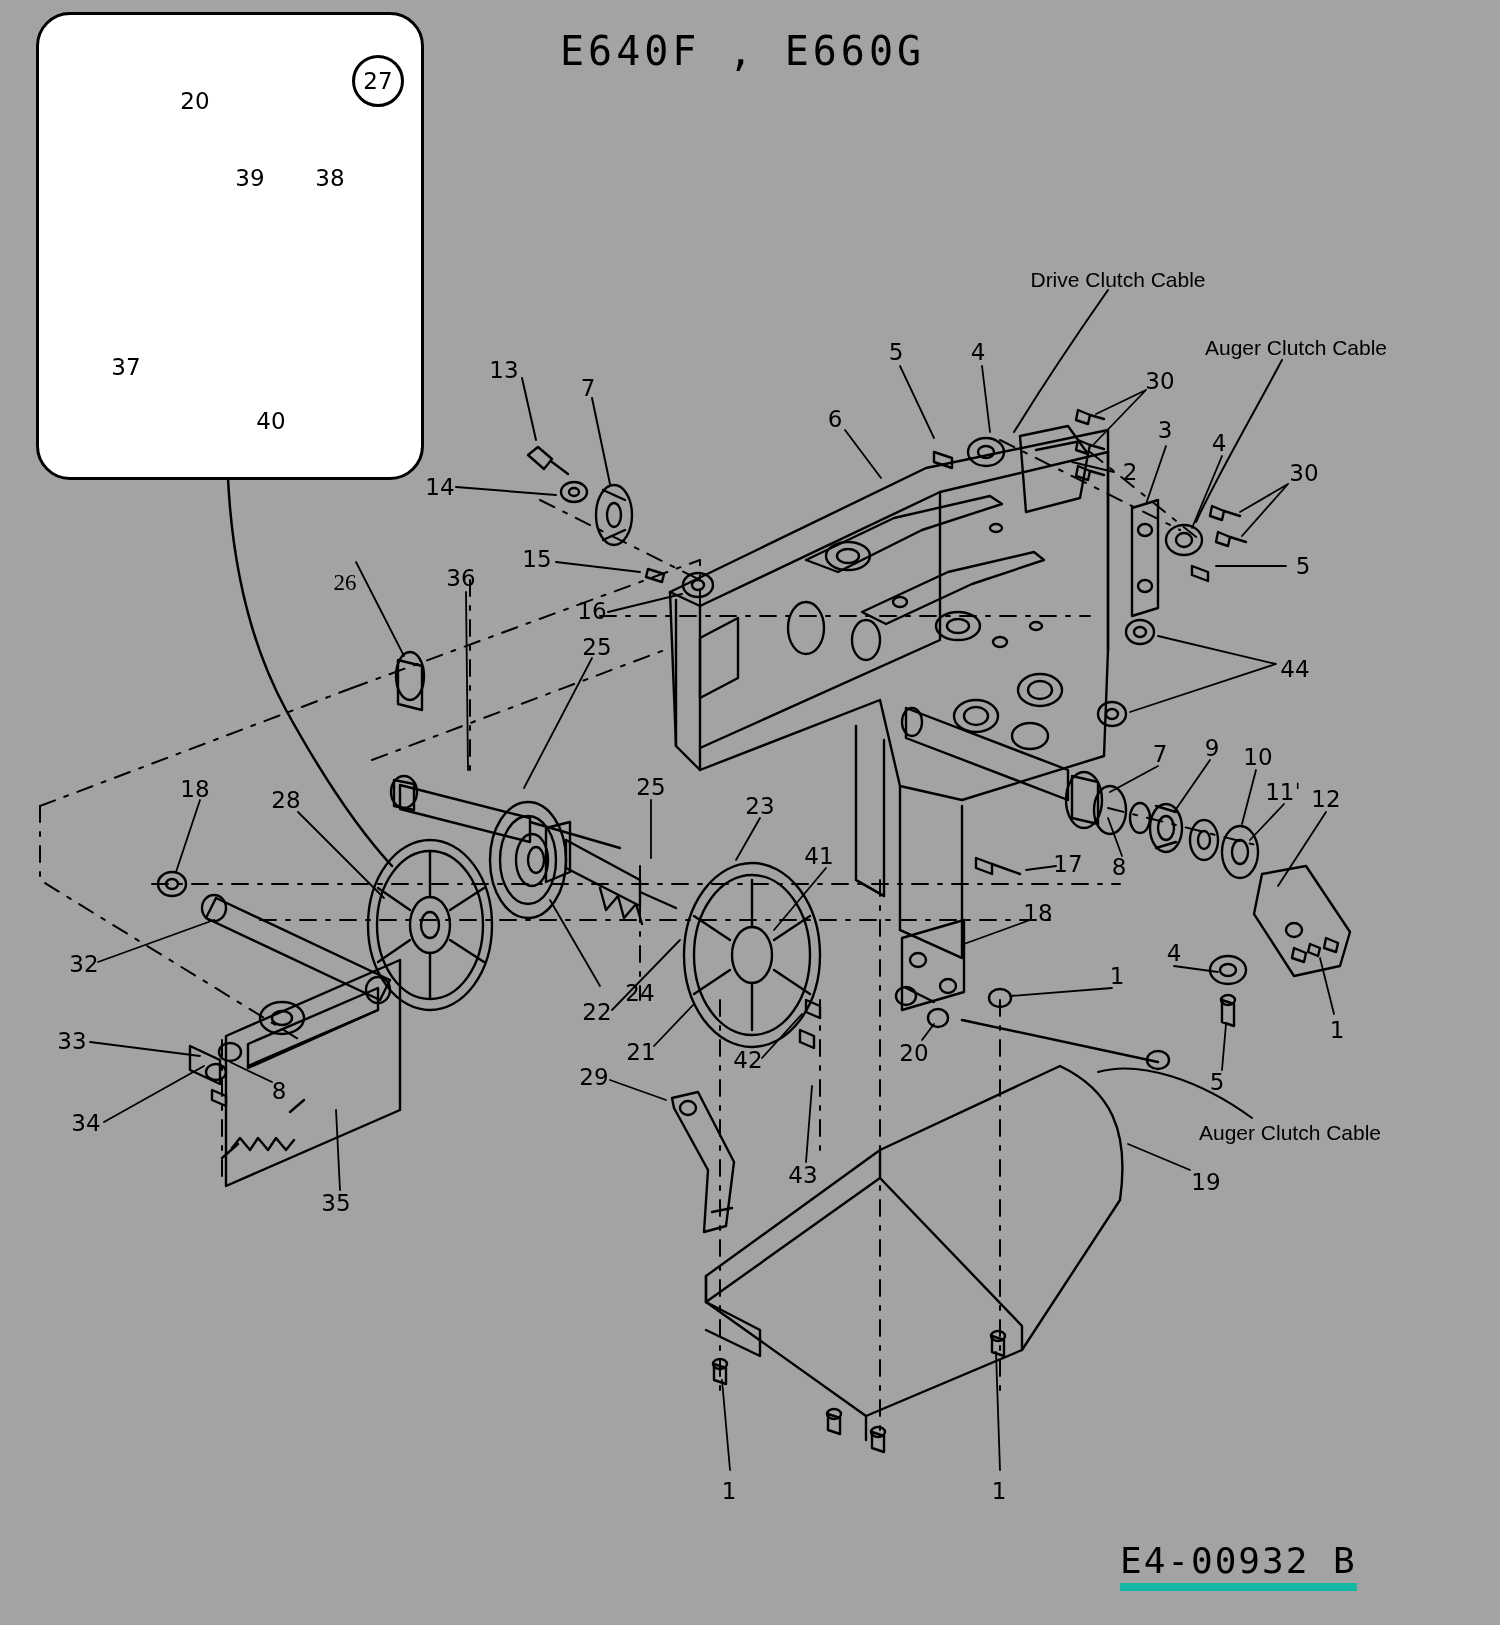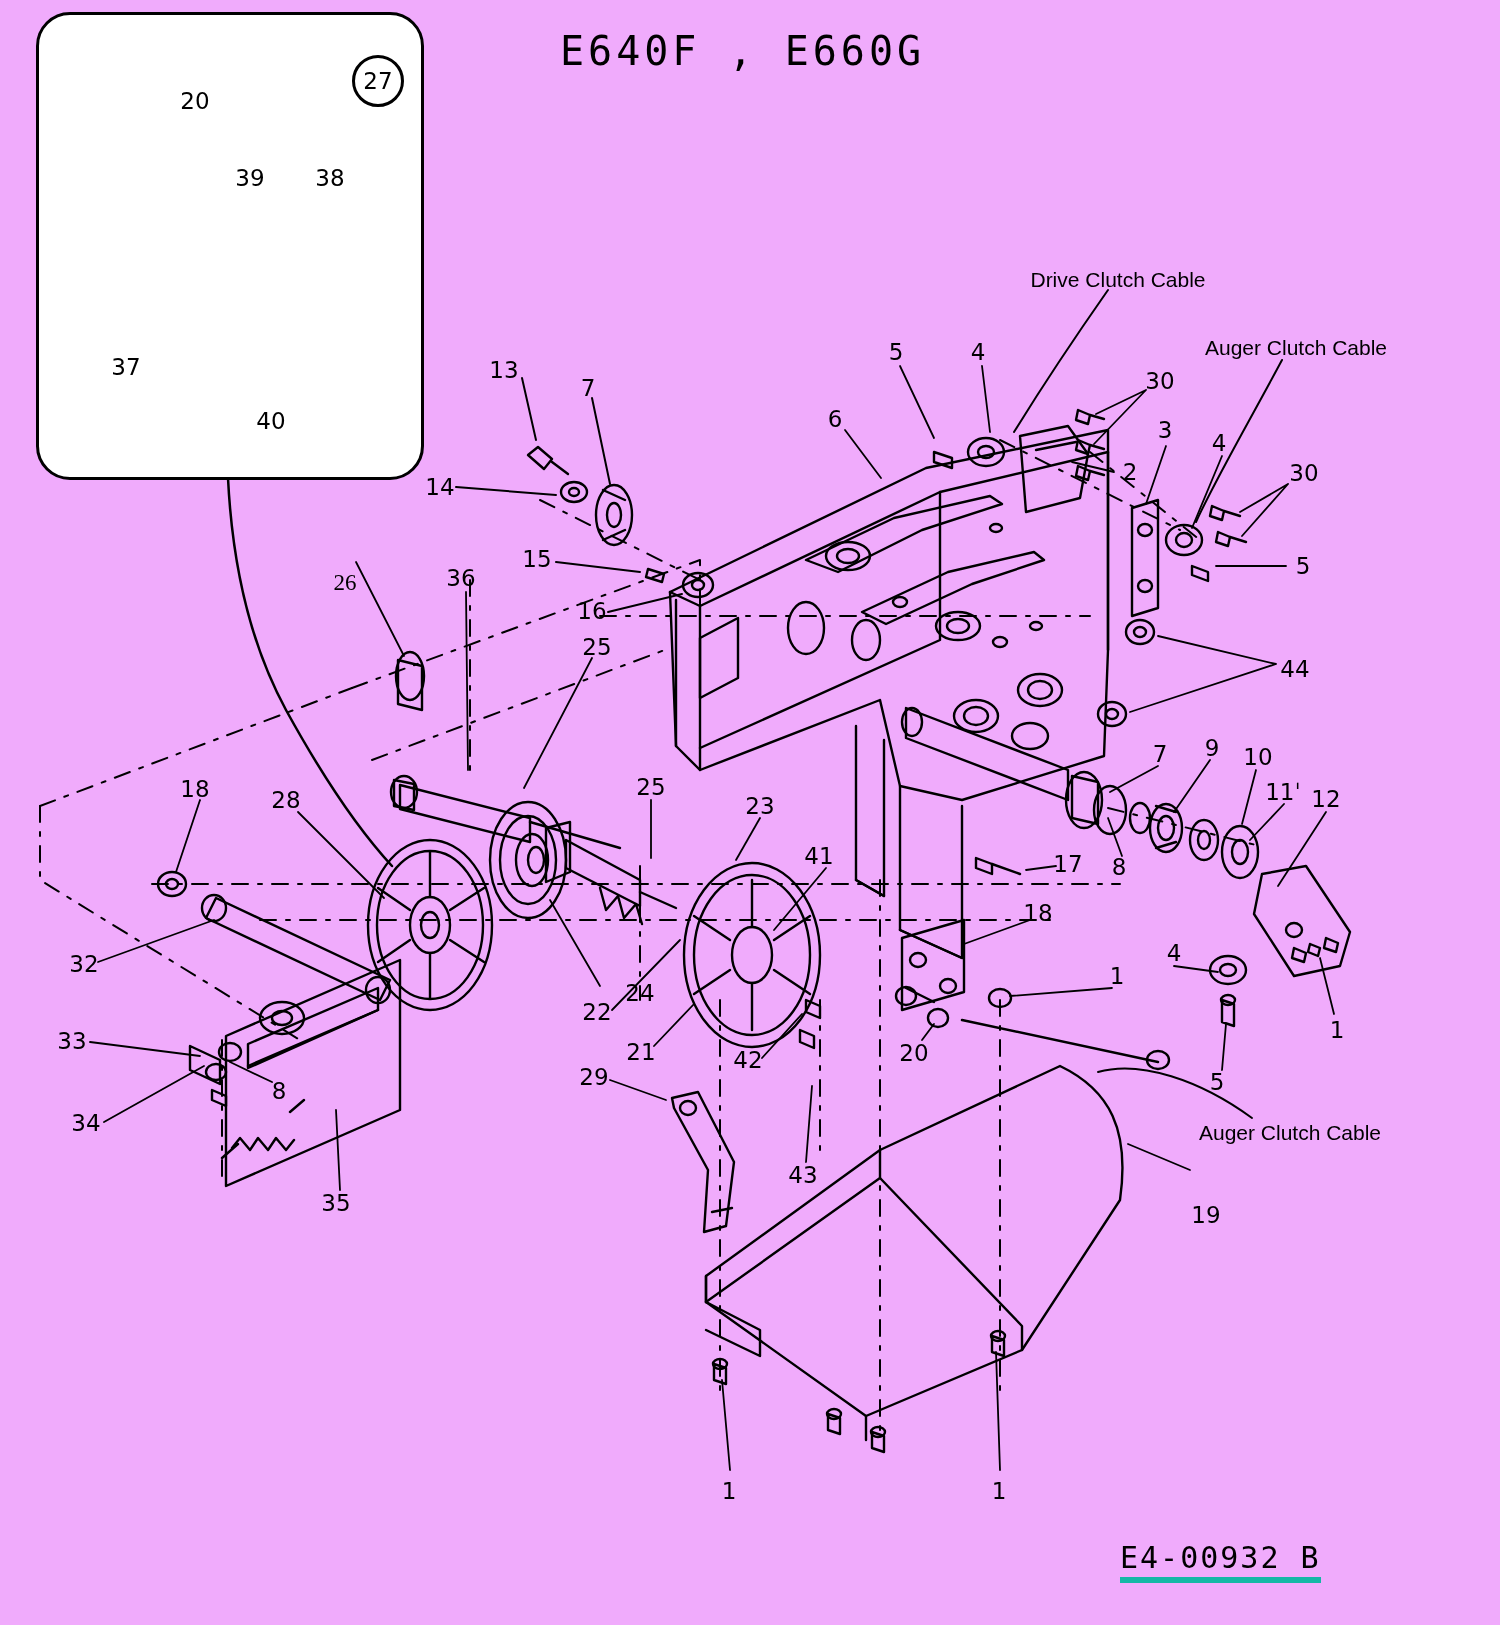--- a/index.html
+++ b/index.html
@@ -4,44 +4,44 @@
 <style>
   html, body {
     margin: 0;
     padding: 0;
     background: #ffffff;
   }
   #page {
     position: relative;
     width: 1500px;
     height: 1625px;
-    background: #f0abfc;
+    background: #a3a3a3;
     font-family: "DejaVu Sans", sans-serif;
     overflow: hidden;
   }
   .title {
     position: absolute;
     left: 560px;
     top: 28px;
     font-family: "DejaVu Sans Mono", monospace;
     font-size: 40px;
     letter-spacing: 4px;
     color: #000;
     white-space: nowrap;
   }
   .docnum {
     position: absolute;
     left: 1120px;
     top: 1540px;
     font-family: "DejaVu Sans Mono", monospace;
-    font-size: 30px;
+    font-size: 36px;
     letter-spacing: 2px;
     color: #000;
     white-space: nowrap;
-    border-bottom: 6px solid #14b8a6;
+    border-bottom: 8px solid #14b8a6;
     padding-bottom: 2px;
   }
   .callout {
     position: absolute;
     font-family: "DejaVu Sans", sans-serif;
     font-size: 23px;
     color: #000;
     white-space: nowrap;
     transform: translate(-50%, -50%);
   }
@@ -446,18 +446,18 @@
   <div class="callout" style="left:641px; top:1052px;">21</div>
   <div class="callout" style="left:748px; top:1060px;">42</div>
   <div class="callout" style="left:1038px; top:913px;">18</div>
   <div class="callout" style="left:914px; top:1053px;">20</div>
   <div class="callout" style="left:1117px; top:976px;">1</div>
   <div class="callout" style="left:1174px; top:953px;">4</div>
   <div class="callout" style="left:1337px; top:1030px;">1</div>
   <div class="callout" style="left:1217px; top:1082px;">5</div>
   <div class="callout" style="left:594px; top:1077px;">29</div>
   <div class="callout" style="left:803px; top:1175px;">43</div>
-  <div class="callout" style="left:1206px; top:1215px;">19</div>
+  <div class="callout" style="left:1206px; top:1182px;">19</div>
   <div class="callout" style="left:729px; top:1491px;">1</div>
   <div class="callout" style="left:999px; top:1491px;">1</div>
 
   <div class="docnum">E4-00932 B</div>
 </div>
 
 </body></html>

